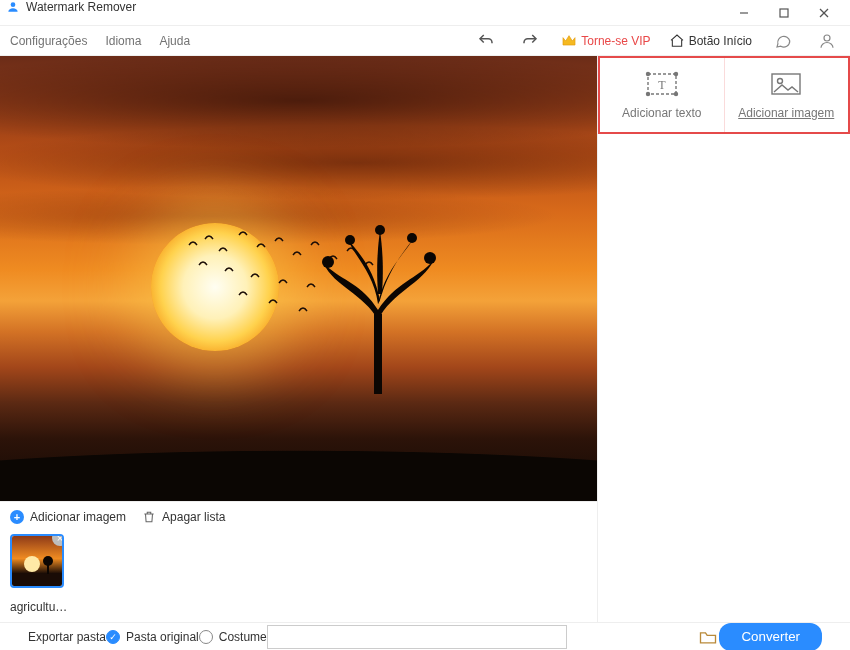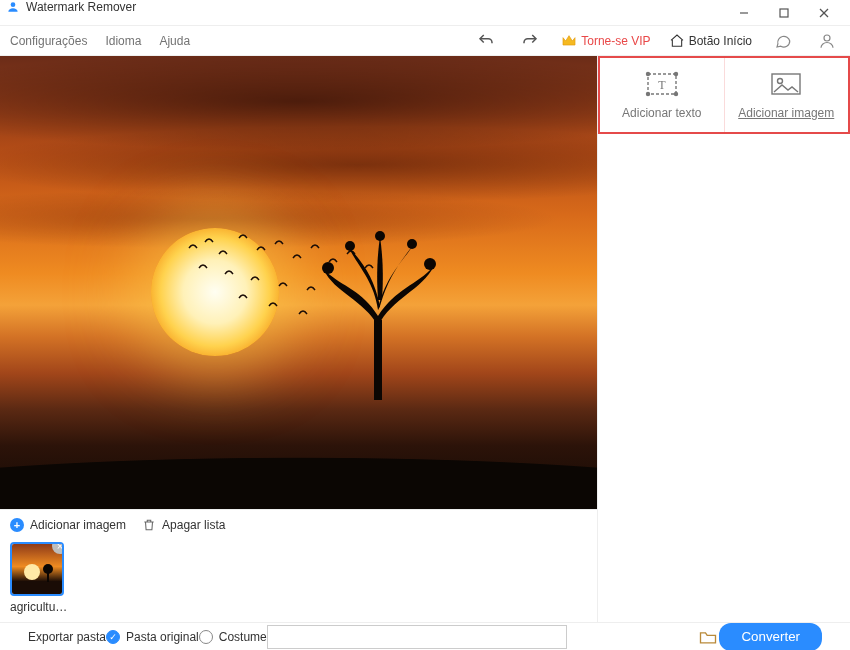--- a/index.html
+++ b/index.html
@@ -50,21 +50,21 @@
   .thumbbar { border-top: 1px solid #eee; padding: 8px 10px; display: flex; flex-direction: column; gap: 10px; }
   .thumbbar .actions { display: flex; align-items: center; gap: 16px; }
   .thumbbar .link { display: flex; align-items: center; gap: 6px; cursor: pointer; color: #333; }
   .thumbbar .plus { width: 14px; height: 14px; border-radius: 50%; background: #2a8cff; color: #fff; display: flex; align-items: center; justify-content: center; font-size: 11px; font-weight: bold; }
   .thumb { width: 58px; }
   .thumb .frame { position: relative; width: 54px; height: 54px; border: 2px solid #2a8cff; border-radius: 4px; overflow: hidden; }
   .thumb .frame .img { width:100%; height:100%; background: linear-gradient(to bottom,#8e3a18,#ef8b21 45%,#1a0c06 75%);}  
   .thumb .frame .sun { position:absolute; left:40%; top:55%; width:16px; height:16px; border-radius:50%; background:#ffe9a6; transform:translate(-50%,-50%);}  
   .thumb .frame .tree { position:absolute; right:6px; bottom:12px; width:16px; height:20px; }
   .thumb .frame .close { position:absolute; top:-6px; right:-6px; width:16px; height:16px; border-radius:50%; background:#bdbdbd; color:#fff; font-size:11px; display:flex; align-items:center; justify-content:center; cursor:pointer; }
-  .thumb .name { margin-top:4px; width:58px; white-space:nowrap; overflow:hidden; text-overflow:ellipsis; text-align:right; }
+  .thumb .name { margin-top:12px; width:58px; white-space:nowrap; overflow:hidden; text-overflow:ellipsis; text-align:right; }
 
   
   .rp-grid { display: flex; border: 2px solid #e54a4a; }
   .rp-cell { flex:1; display:flex; flex-direction:column; align-items:center; justify-content:center; gap:8px; padding:12px 4px; cursor:pointer; color:#777; }
   .rp-cell + .rp-cell { border-left: 1px solid #e54a4a33; text-decoration: underline; }
   .rp-cell svg { width:36px; height:28px; }
 
   
   .footer { height: 28px; border-top: 1px solid #eee; display:flex; align-items:center; padding: 0 28px; }
   .radio { width:14px; height:14px; border:1px solid #888; border-radius:50%; display:inline-flex; align-items:center; justify-content:center; }

